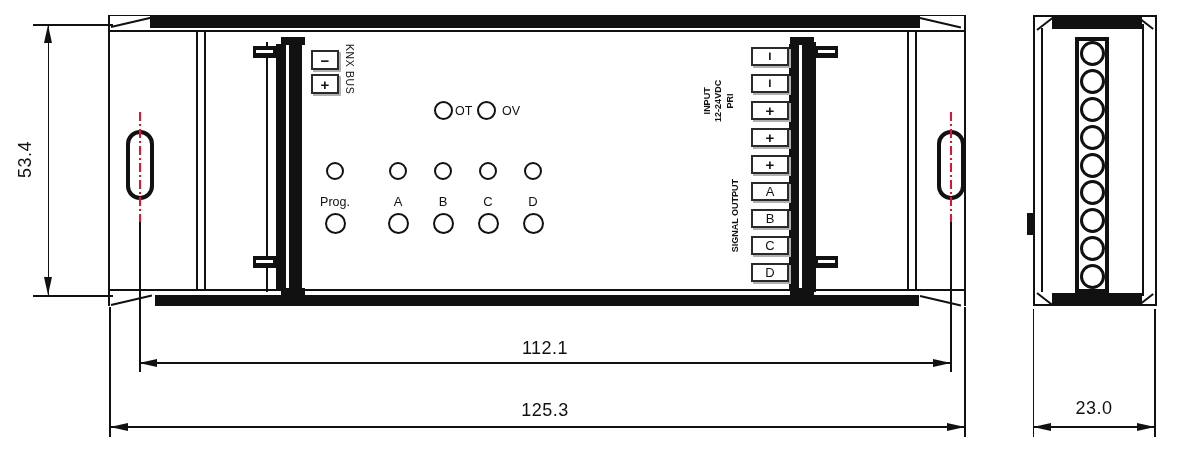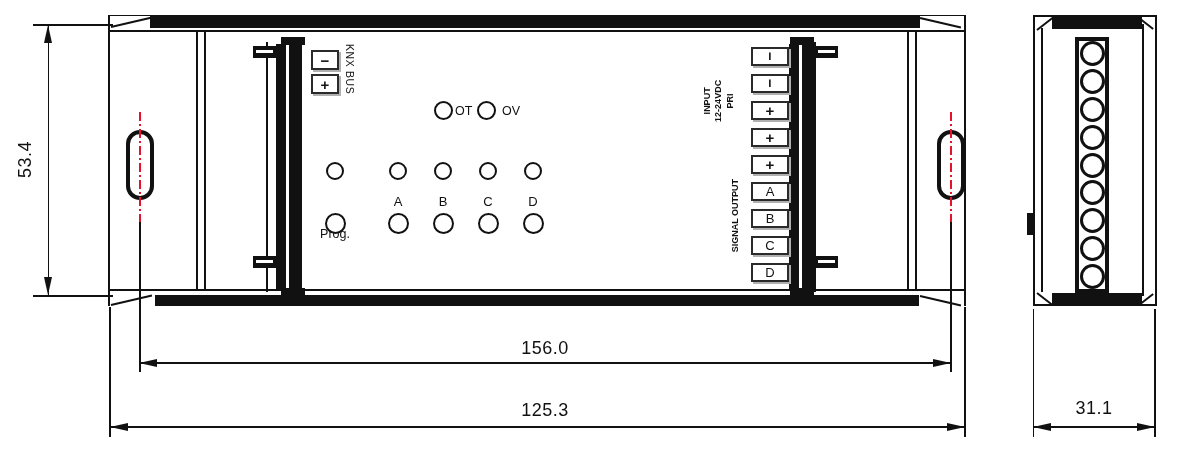--- a/index.html
+++ b/index.html
@@ -106,21 +106,21 @@
     <div class="lbl" style="left:455px;top:104px;width:22px;font-size:12.5px;text-align:left;">OT</div>
     <div class="circ" style="left:477px;top:101px;width:19px;height:19px;"></div>
     <div class="lbl" style="left:498px;top:104px;width:22px;font-size:12.5px;text-align:right;">OV</div>
 
     <div class="circ" style="left:326px;top:162px;width:18px;height:18px;"></div>
     <div class="circ" style="left:389px;top:162px;width:18px;height:18px;"></div>
     <div class="circ" style="left:434px;top:162px;width:18px;height:18px;"></div>
     <div class="circ" style="left:479px;top:162px;width:18px;height:18px;"></div>
     <div class="circ" style="left:524px;top:162px;width:18px;height:18px;"></div>
 
-    <div class="lbl" style="left:308px;top:195px;width:54px;font-size:12.5px;margin-top:32px;">Prog.</div>
+    <div class="lbl" style="left:308px;top:195px;width:54px;font-size:12.5px;">Prog.</div>
     <div class="lbl" style="left:388px;top:194px;width:20px;">A</div>
     <div class="lbl" style="left:433px;top:194px;width:20px;">B</div>
     <div class="lbl" style="left:478px;top:194px;width:20px;">C</div>
     <div class="lbl" style="left:523px;top:194px;width:20px;">D</div>
 
     <div class="circ" style="left:325px;top:213px;width:21px;height:21px;"></div>
     <div class="circ" style="left:388px;top:213px;width:21px;height:21px;"></div>
     <div class="circ" style="left:433px;top:213px;width:21px;height:21px;"></div>
     <div class="circ" style="left:478px;top:213px;width:21px;height:21px;"></div>
     <div class="circ" style="left:523px;top:213px;width:21px;height:21px;"></div>
@@ -193,34 +193,34 @@
     <div class="arr d" style="left:44px;top:277px;"></div>
     <div class="dimtxt" style="left:-10px;top:149px;width:70px;transform:rotate(-90deg);">53.4</div>
   </div>
 
   <div>
     <div class="ln" style="left:139px;top:222px;width:1.5px;height:150px;"></div>
     <div class="ln" style="left:950px;top:222px;width:1.5px;height:150px;"></div>
     <div class="ln" style="left:139px;top:362px;width:812px;height:1.5px;"></div>
     <div class="arr l" style="left:139px;top:359px;"></div>
     <div class="arr r" style="left:933px;top:359px;"></div>
-    <div class="dimtxt" style="left:495px;top:338px;width:100px;">156.0</div>
+    <div class="dimtxt" style="left:495px;top:338px;width:100px;">112.1</div>
   </div>
 
   <div>
     <div class="ln" style="left:109px;top:307px;width:1.5px;height:130px;"></div>
     <div class="ln" style="left:964px;top:307px;width:1.5px;height:130px;"></div>
     <div class="ln" style="left:110px;top:426px;width:855px;height:1.5px;"></div>
     <div class="arr l" style="left:110px;top:423px;"></div>
     <div class="arr r" style="left:947px;top:423px;"></div>
     <div class="dimtxt" style="left:495px;top:400px;width:100px;">125.3</div>
   </div>
 
   <div>
     <div class="ln" style="left:1032.5px;top:309px;width:1.5px;height:128px;"></div>
     <div class="ln" style="left:1154px;top:309px;width:1.5px;height:128px;"></div>
     <div class="ln" style="left:1033px;top:426px;width:122px;height:1.5px;"></div>
     <div class="arr l" style="left:1033px;top:423px;"></div>
     <div class="arr r" style="left:1137px;top:423px;"></div>
-    <div class="dimtxt" style="left:1044px;top:398px;width:100px;">31.1</div>
+    <div class="dimtxt" style="left:1044px;top:398px;width:100px;">23.0</div>
   </div>
 
 </div>
 
 </body></html>

